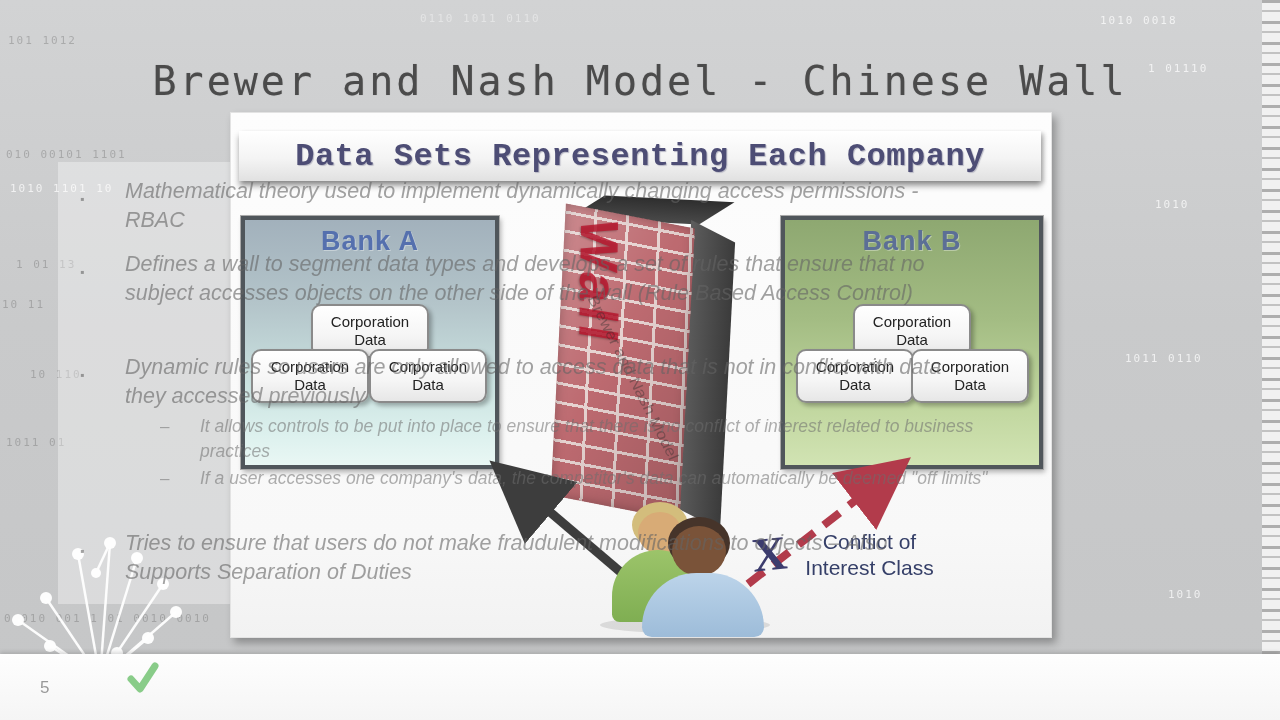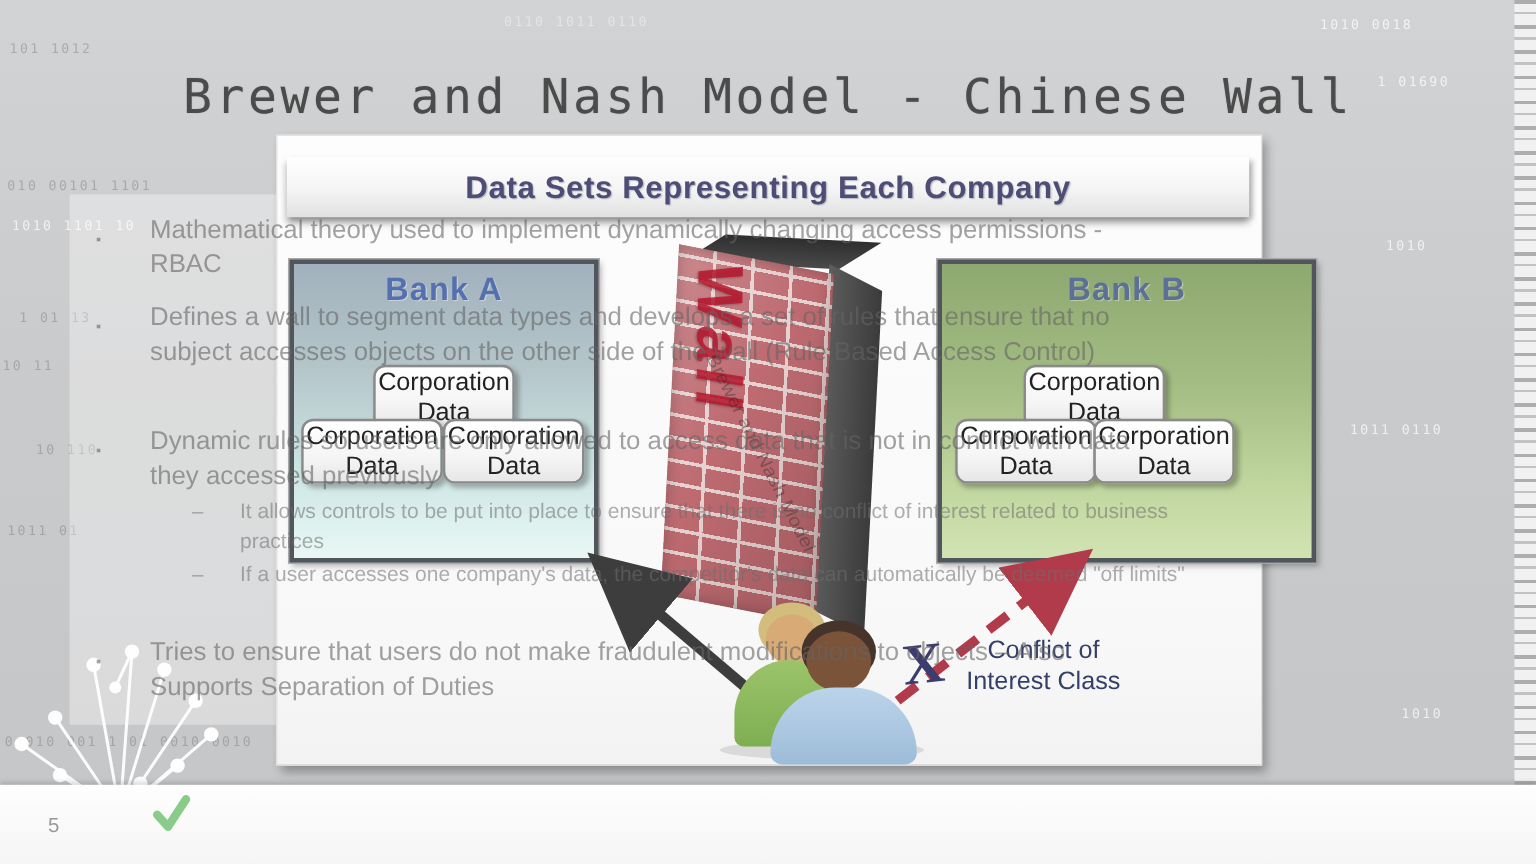--- a/index.html
+++ b/index.html
@@ -45,48 +45,49 @@
     background:linear-gradient(180deg,#fdfdfd 0%,#f8f8f8 80%,#f2f2f2 100%);
     box-shadow:4px 5px 8px rgba(0,0,0,0.30); border:1px solid #e3e3e3;
   }
   .banner {
     position:absolute; left:8px; top:18px; width:802px; height:50px;
     background:linear-gradient(180deg,#ffffff 0%,#f4f4f4 55%,#e1e1e1 100%);
     box-shadow:0 5px 6px rgba(0,0,0,0.35), 3px 2px 4px rgba(0,0,0,0.18);
     display:flex; align-items:center; justify-content:center;
   }
   .banner-text {
-    font-size:26px; font-weight:bold; color:#4d4d75; letter-spacing:0.5px;
+    font-size:32px; font-weight:bold; color:#4d4d75; letter-spacing:0.5px;
     text-shadow:1px 1px 1px #b9b9c5;
+    font-family:Liberation Mono, monospace;
   }
 
   
   .bank {
     position:absolute; top:103px; width:258px; height:253px;
     border:4px solid #50565b; outline:1px solid #a9a9a9;
     box-shadow:2px 3px 5px rgba(0,0,0,0.3);
   }
   .bank-a { left:10px;
     background:linear-gradient(180deg,#a2b1bc 0%,#b4c5ca 35%,#cbe3e1 68%,#ddf1ee 88%,#e9f7f4 100%);padding-left:34px; }
-  .bank-b { left:550px; width:316px;
+  .bank-b { left:550px; width:262px;
     background:linear-gradient(180deg,#8ea871 0%,#a3bc83 40%,#c0d69e 75%,#d1e3b3 100%);text-decoration:underline; }
   .bank-label {
     position:absolute; left:0; top:6px; width:100%; text-align:center;
     font-size:27px; font-weight:bold; letter-spacing:1px;
     text-shadow:1px 1px 0 rgba(255,255,255,0.35);
   }
   .bank-a .bank-label { color:#5570ae; }
   .bank-b .bank-label { color:#5c6f96; }
 
   .corp {
     position:absolute; width:118px; height:54px; border:2px solid #8a8a8a; border-radius:10px;
     background:linear-gradient(180deg,#ffffff 0%,#f5f5f5 60%,#e7e7e7 100%);
     box-shadow:3px 3px 4px rgba(0,0,0,0.28);
     display:flex; align-items:center; justify-content:center; text-align:center;
-    font-size:21px; color:#222; line-height:1.2; padding:2px;
+    font-size:15px; color:#222; line-height:1.2; padding:2px;
   }
   .corp.c-top{ left:66px; top:84px; z-index:2; }
   .corp.c-bl { left:6px;  top:129px; z-index:3; }
   .corp.c-br { left:124px;top:129px; z-index:3; }
   .bank-b .corp.c-top{ left:68px; }
   .bank-b .corp.c-bl { left:11px; }
   .bank-b .corp.c-br { left:126px;}
 
   
   .wall { position:absolute; left:556px; top:192px; width:185px; height:330px; transform:rotate(3deg); z-index:6; }
@@ -140,21 +141,21 @@
   .p1-head { position:absolute; left:48px; top:17px; width:44px; height:42px; background:#d8ab76; border-radius:50%; }
   .p1-body { position:absolute; left:22px; top:55px; width:92px; height:72px;
              background:linear-gradient(180deg,#9cc46a,#7fae52); border-radius:48px 48px 8px 8px; }
   .p2-hair { position:absolute; left:78px; top:22px; width:62px; height:52px; background:#46342a; border-radius:50%; }
   .p2-head { position:absolute; left:82px; top:31px; width:54px; height:50px; background:#7a5339; border-radius:50%; }
   .p2-body { position:absolute; left:52px; top:78px; width:122px; height:64px;
              background:linear-gradient(180deg,#bcd4ea,#9dbcd9); border-radius:56px 56px 10px 10px; }
 
   
   .ov { position:absolute; display:flex; z-index:10; color:rgba(100,100,100,0.60); }
-  .ov .tx { display:block; }
+  .ov .tx { display:block;font-style:italic; }
   .ov.main { left:78px; width:886px; font-size:21.5px; line-height:29px; }
   .ov.main .mk { width:47px; flex:none; font-size:12px; padding-top:8px; padding-left:2px; }
   .ov.sub { left:160px; width:844px; font-size:17.5px; line-height:25px; color:rgba(110,110,110,0.55); }
   .ov.sub .mk { width:40px; flex:none; font-size:17px; }
   .b1{top:177px;} .b2{top:250px;} .b3{top:353px;} .b4{top:414px;} .b5{top:466px;} .b6{top:529px;}
 
   
   .footer {
     position:absolute; left:0; top:654px; width:1280px; height:66px; z-index:20;
     background:linear-gradient(180deg,#fefefe,#f5f5f5);
@@ -170,21 +171,21 @@
 
 <span class="bf dark bf1">101 1012</span>
 <span class="bf dark bf2">010 00101 1101</span>
 <span class="bf light bf3">1010 1101 10</span>
 <span class="bf dark bf4">1 01 13</span>
 <span class="bf dark bf5">10 11</span>
 <span class="bf dark bf6">10 110</span>
 <span class="bf dark bf7">1011 01</span>
 <span class="bf dark bf8">0 010 001 1 01 0010 0010</span>
 <span class="bf light bf9">1010 0018</span>
-<span class="bf light bf10">1 01690</span>
+<span class="bf light bf10">1 01110</span>
 <span class="bf light bf11">1010</span>
 <span class="bf light bf12">1011 0110</span>
 <span class="bf light bf13">1010</span>
 <span class="bf light bf14">0110 1011 0110</span>
 
 <div class="barcode"></div>
 
 <svg class="netgraph" width="230" height="145" viewBox="0 0 230 145">
   <g stroke="#ffffff" stroke-width="2.5" opacity="0.95">
     <line x1="100" y1="160" x2="18" y2="102"></line>

